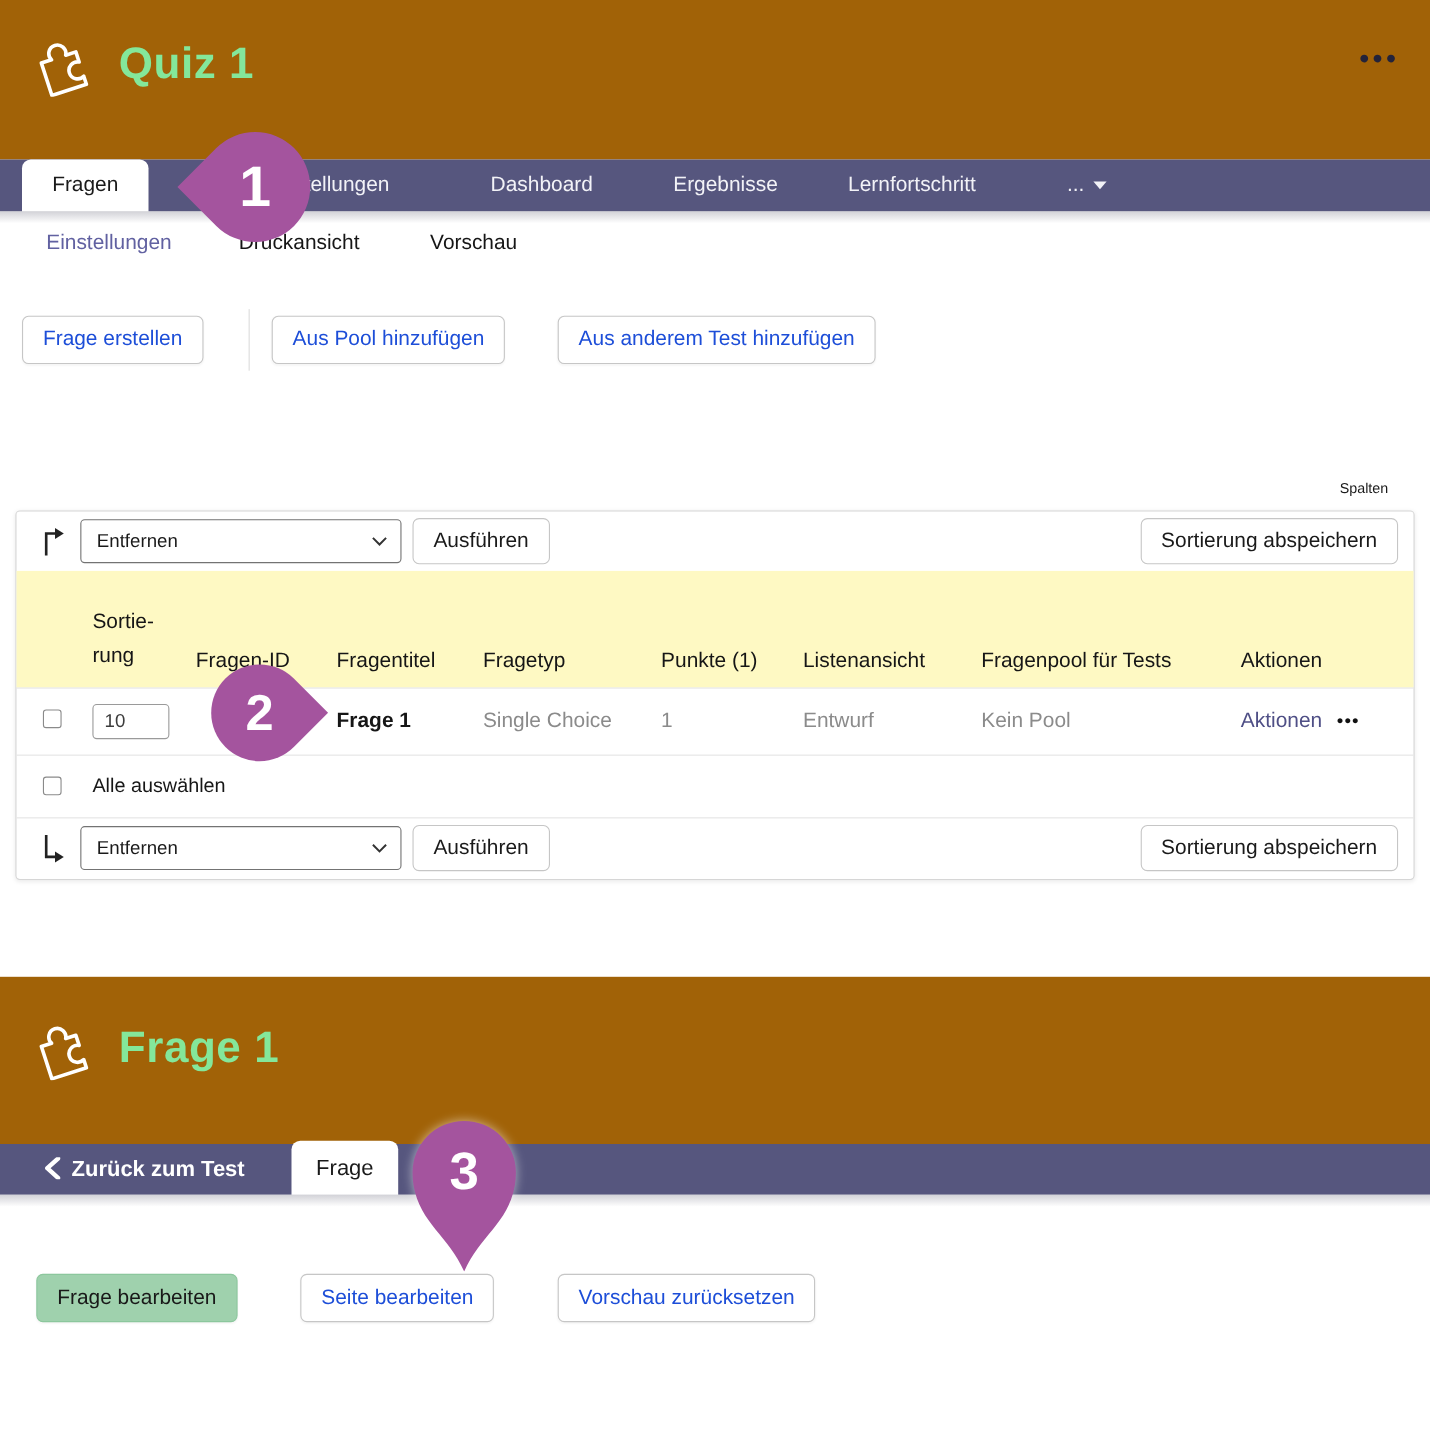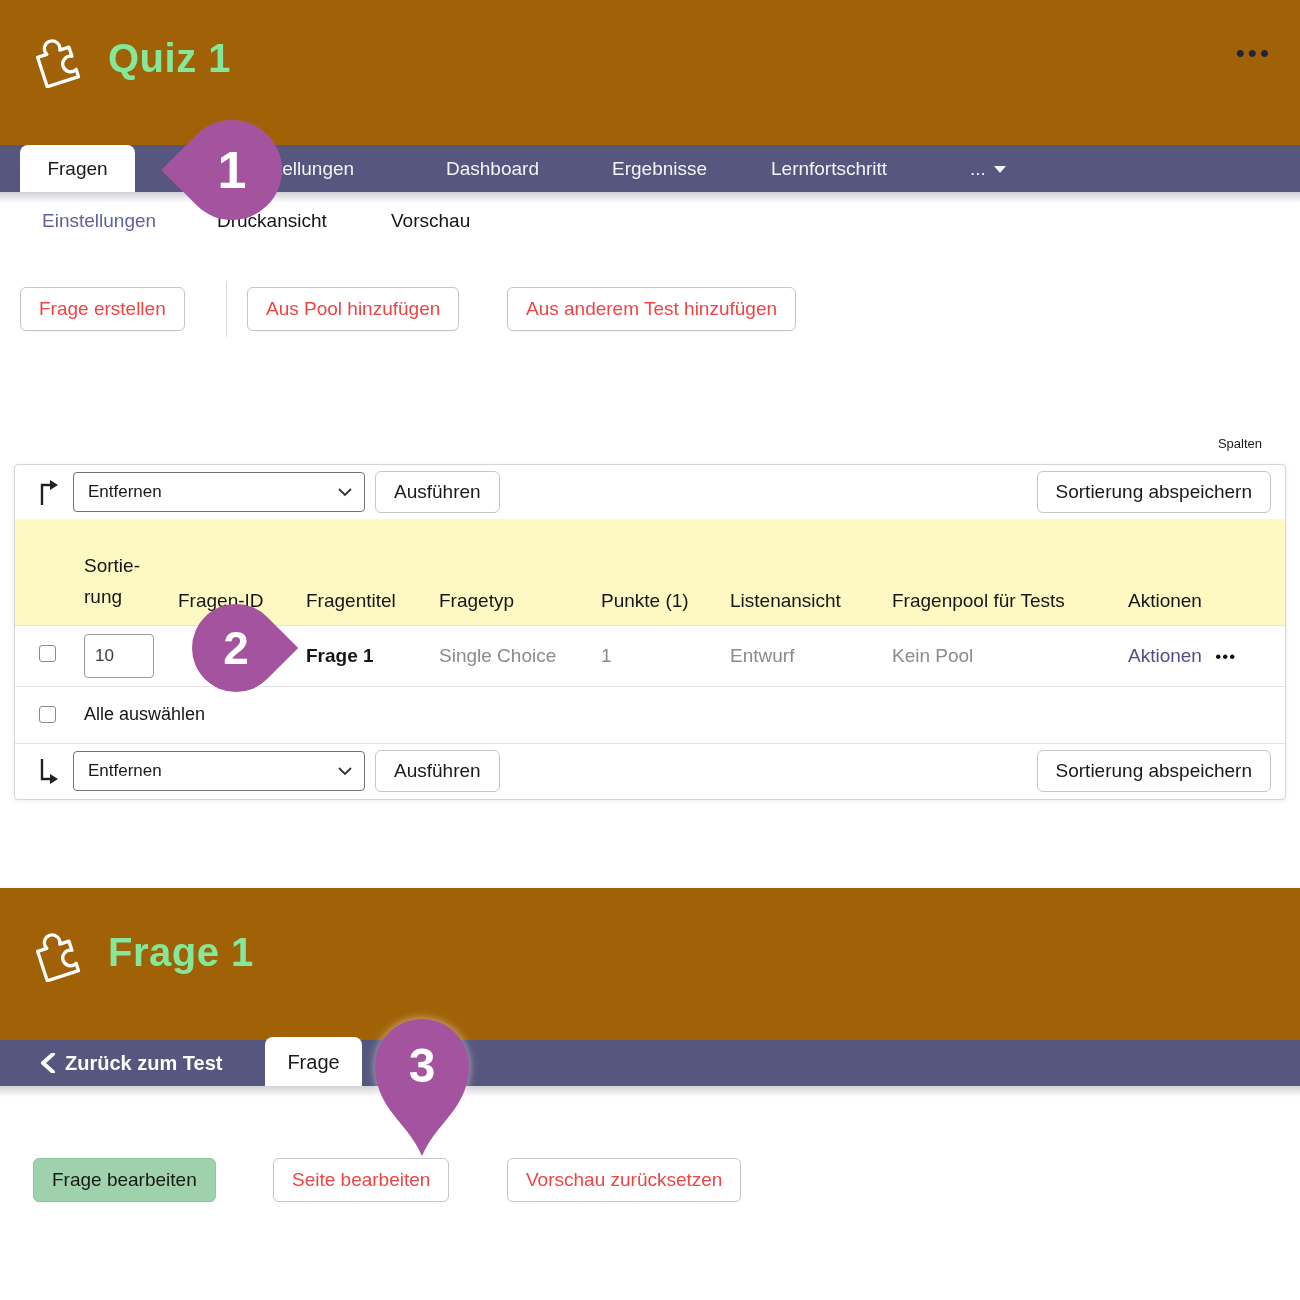--- a/index.html
+++ b/index.html
@@ -31,21 +31,21 @@
   .backlink svg { vertical-align:-3px; margin-right:10px; }
   .tab-frage { left:265px; top:-3px; width:97px; height:58px; line-height:50px; font-size:20px; }
   .tab-partial { left:456px; top:0; line-height:46px; font-size:20px; color:#fff; }
 
   
   .subtab { position:absolute; top:210px; font-size:19px; color:#161616; cursor:pointer; }
   .subtab.active { color:#6161a1; }
 
   
   .btn { position:absolute; height:44px; line-height:42px; padding:0 18px; background:#fff; border:1px solid #c6c6c6;
-         border-radius:6px; font-size:19px; color:#ef4444; white-space:nowrap; cursor:pointer;
+         border-radius:6px; font-size:19px; color:#1d4ed8; white-space:nowrap; cursor:pointer;
          box-shadow:0 1px 2px rgba(0,0,0,.04); }
   .btn-green { background:#9fd1ad; border-color:#8cc79d; color:#191919; }
   .vdivider { position:absolute; width:1px; background:#dcdcdc; }
 
   
   .tablecard { position:absolute; left:14px; top:464px; width:1272px; height:336px; background:#fff;
                border:1px solid #d6d6d6; border-radius:4px; box-shadow:0 1px 4px rgba(0,0,0,.08);
                display:flex; flex-direction:column; }
   .ttoolbar { height:57px; display:flex; align-items:center; padding:0 14px; gap:10px; }
   .ttoolbar.bottom { height:59px; border-top:1px solid #e4e4e4; }
@@ -57,21 +57,21 @@
           font-size:19px; color:#1a1a1a; white-space:nowrap; cursor:pointer; }
   .spacer { flex:1; }
   .tgrid { display:grid; grid-template-columns:69px 94px 128px 133px 162px 129px 162px 236px 159px; }
   .thead { height:111px; background:#fef9c3; align-items:end; padding-bottom:13px; font-size:19px; color:#161616; }
   .thead .wrap2 { white-space:pre-line; line-height:1.6; }
   .trow { height:64px; align-items:center; border-top:1px solid #e4e4e4; font-size:19px; color:#161616; }
   .muted { color:#8b8b8b; }
   .qtitle { font-weight:600; }
   .cb { appearance:none; -webkit-appearance:none; width:17px; height:17px; border:1.5px solid #8a8a8a; border-radius:3px;
         background:#fff; margin-left:24px; cursor:pointer; }
-  .sortinput { width:70px; height:44px; border:1px solid #9a9a9a; border-radius:4px; font-size:17px; color:#3c3c3c;
+  .sortinput { width:70px; height:32px; border:1px solid #9a9a9a; border-radius:4px; font-size:17px; color:#3c3c3c;
                padding:0 10px; font-family:inherit; }
   .actions-link { color:#4f4f86; cursor:pointer; }
   .actions-dots { color:#111; letter-spacing:1px; margin-left:8px; cursor:pointer; font-size:17px; }
   .selrow { height:60px; display:flex; align-items:center; border-top:1px solid #e4e4e4; font-size:18px; color:#161616; }
   .selrow .lbl { margin-left:28px; }
 
   .spalten { position:absolute; top:436px; right:38px; font-size:13px; color:#1a1a1a; cursor:pointer; }
 
   
   .marker { position:absolute; background:#a4549e; z-index:60; }

